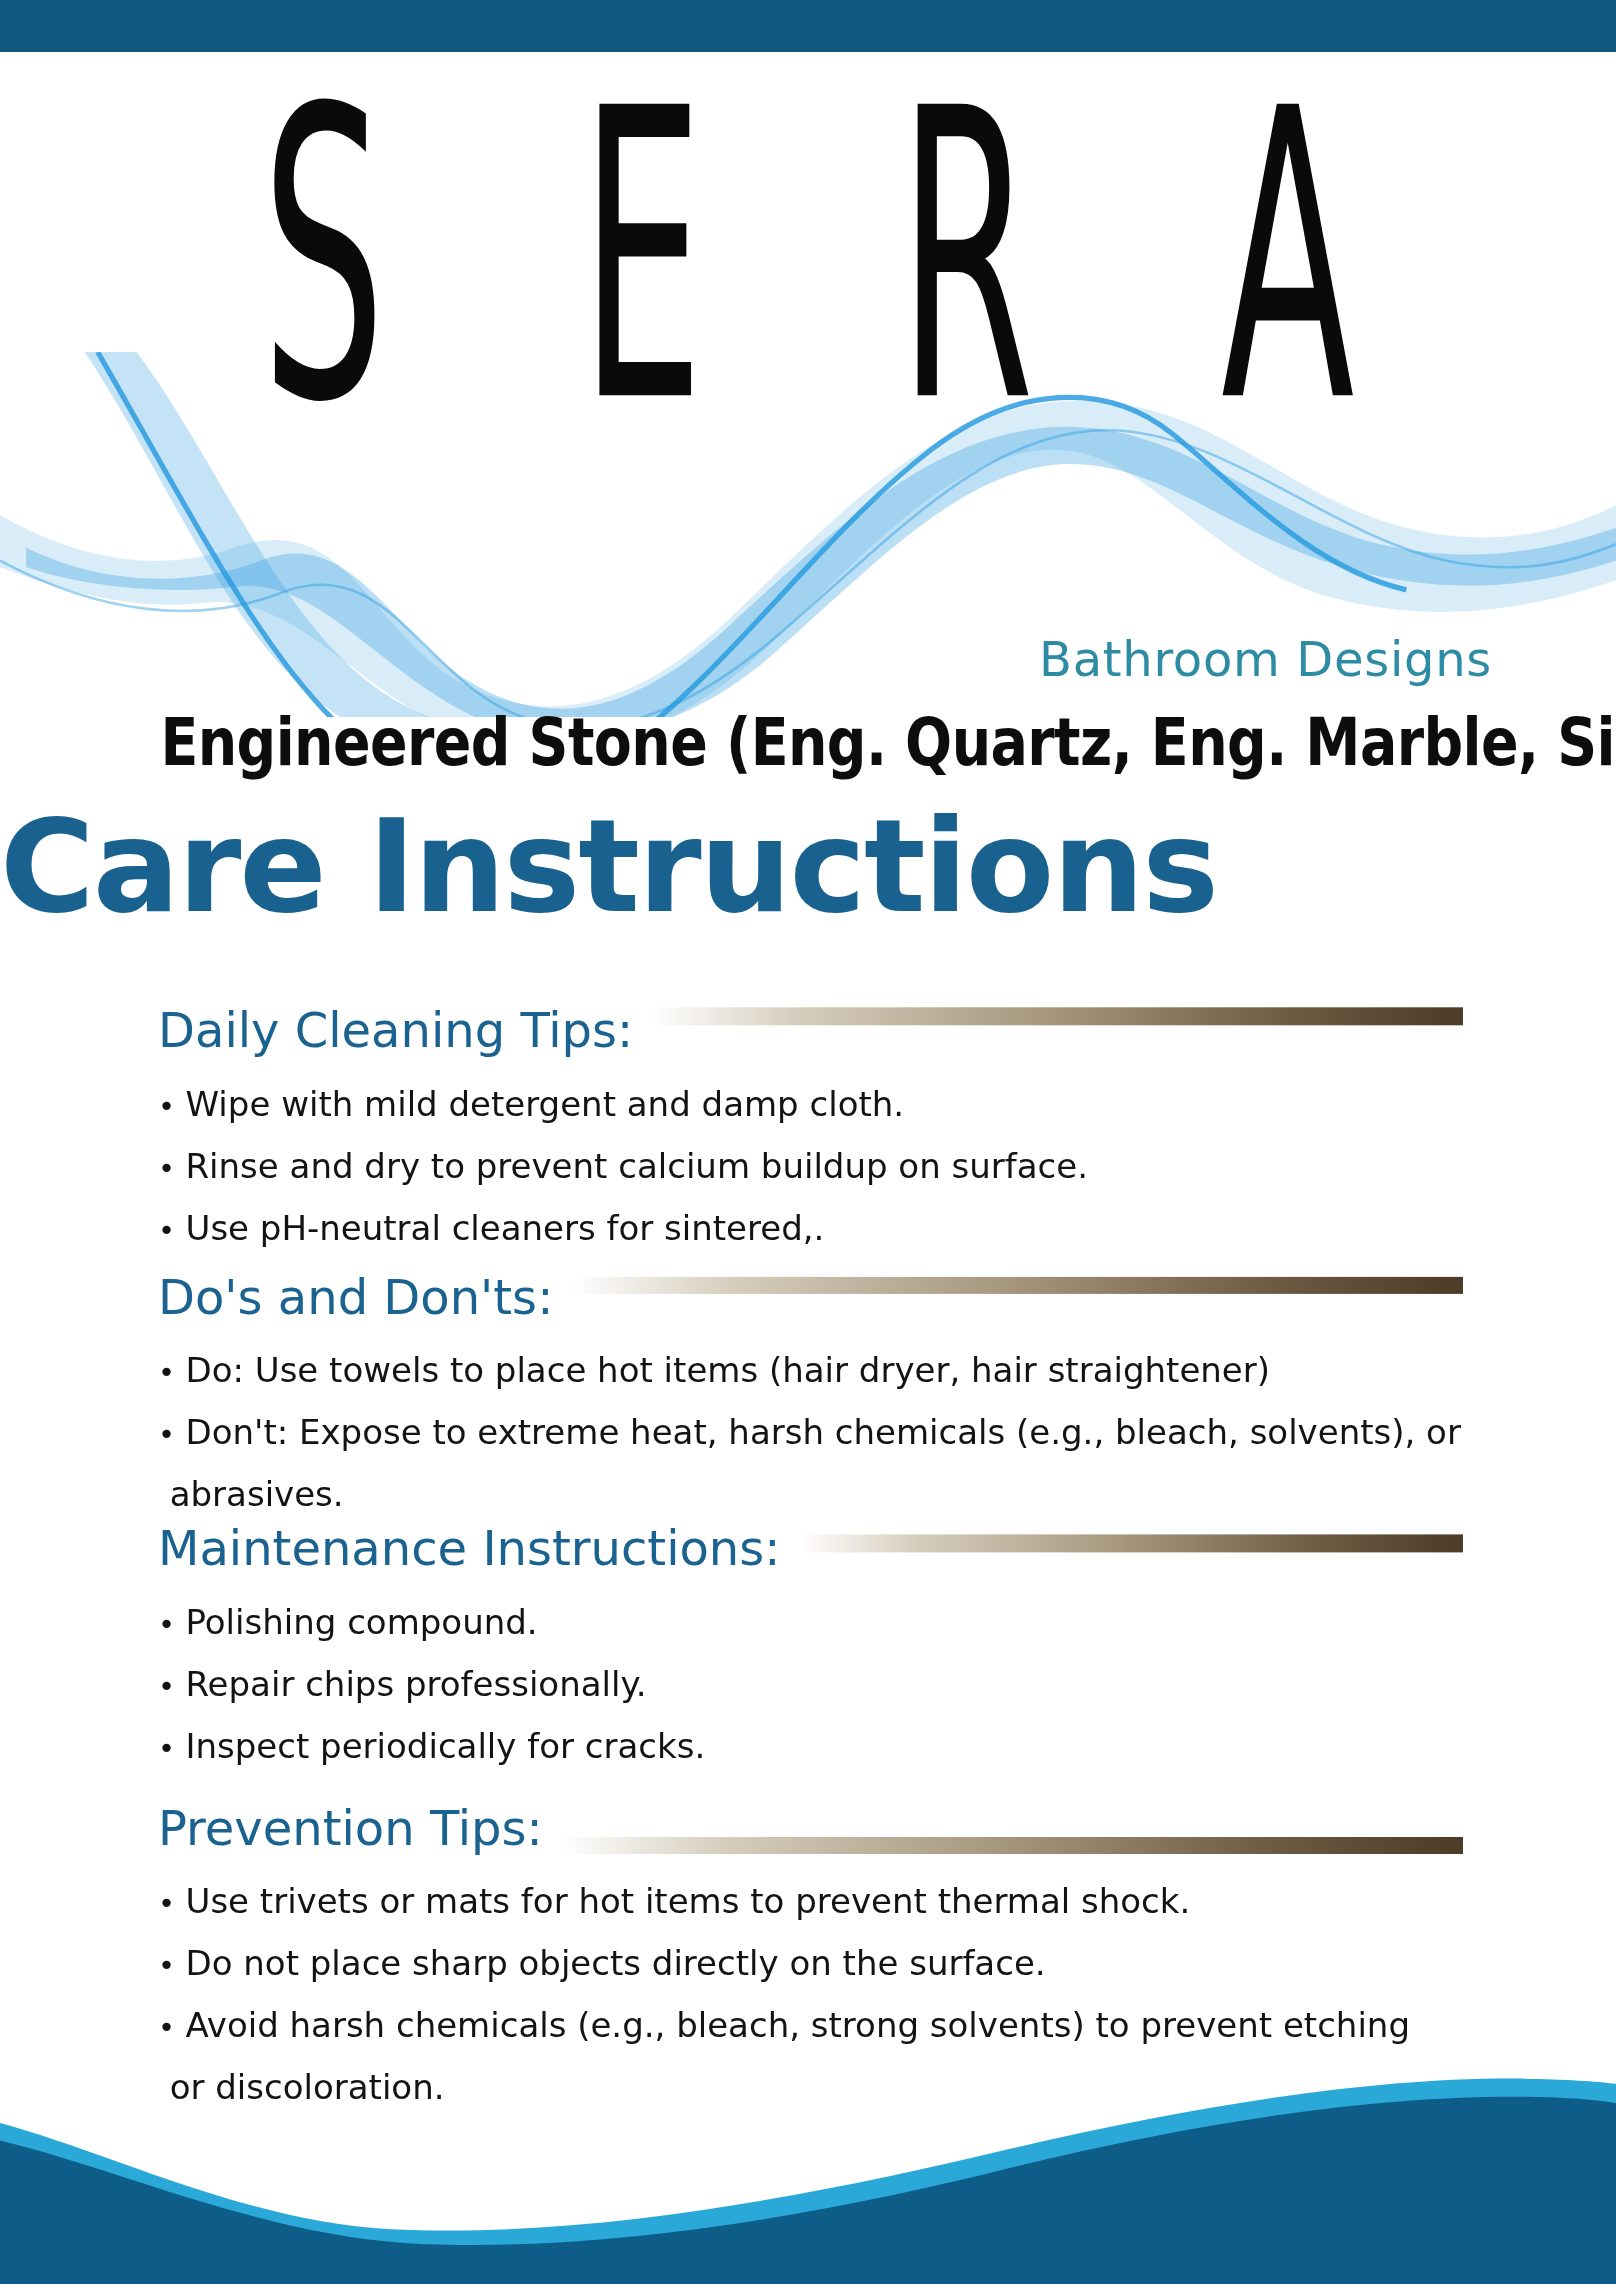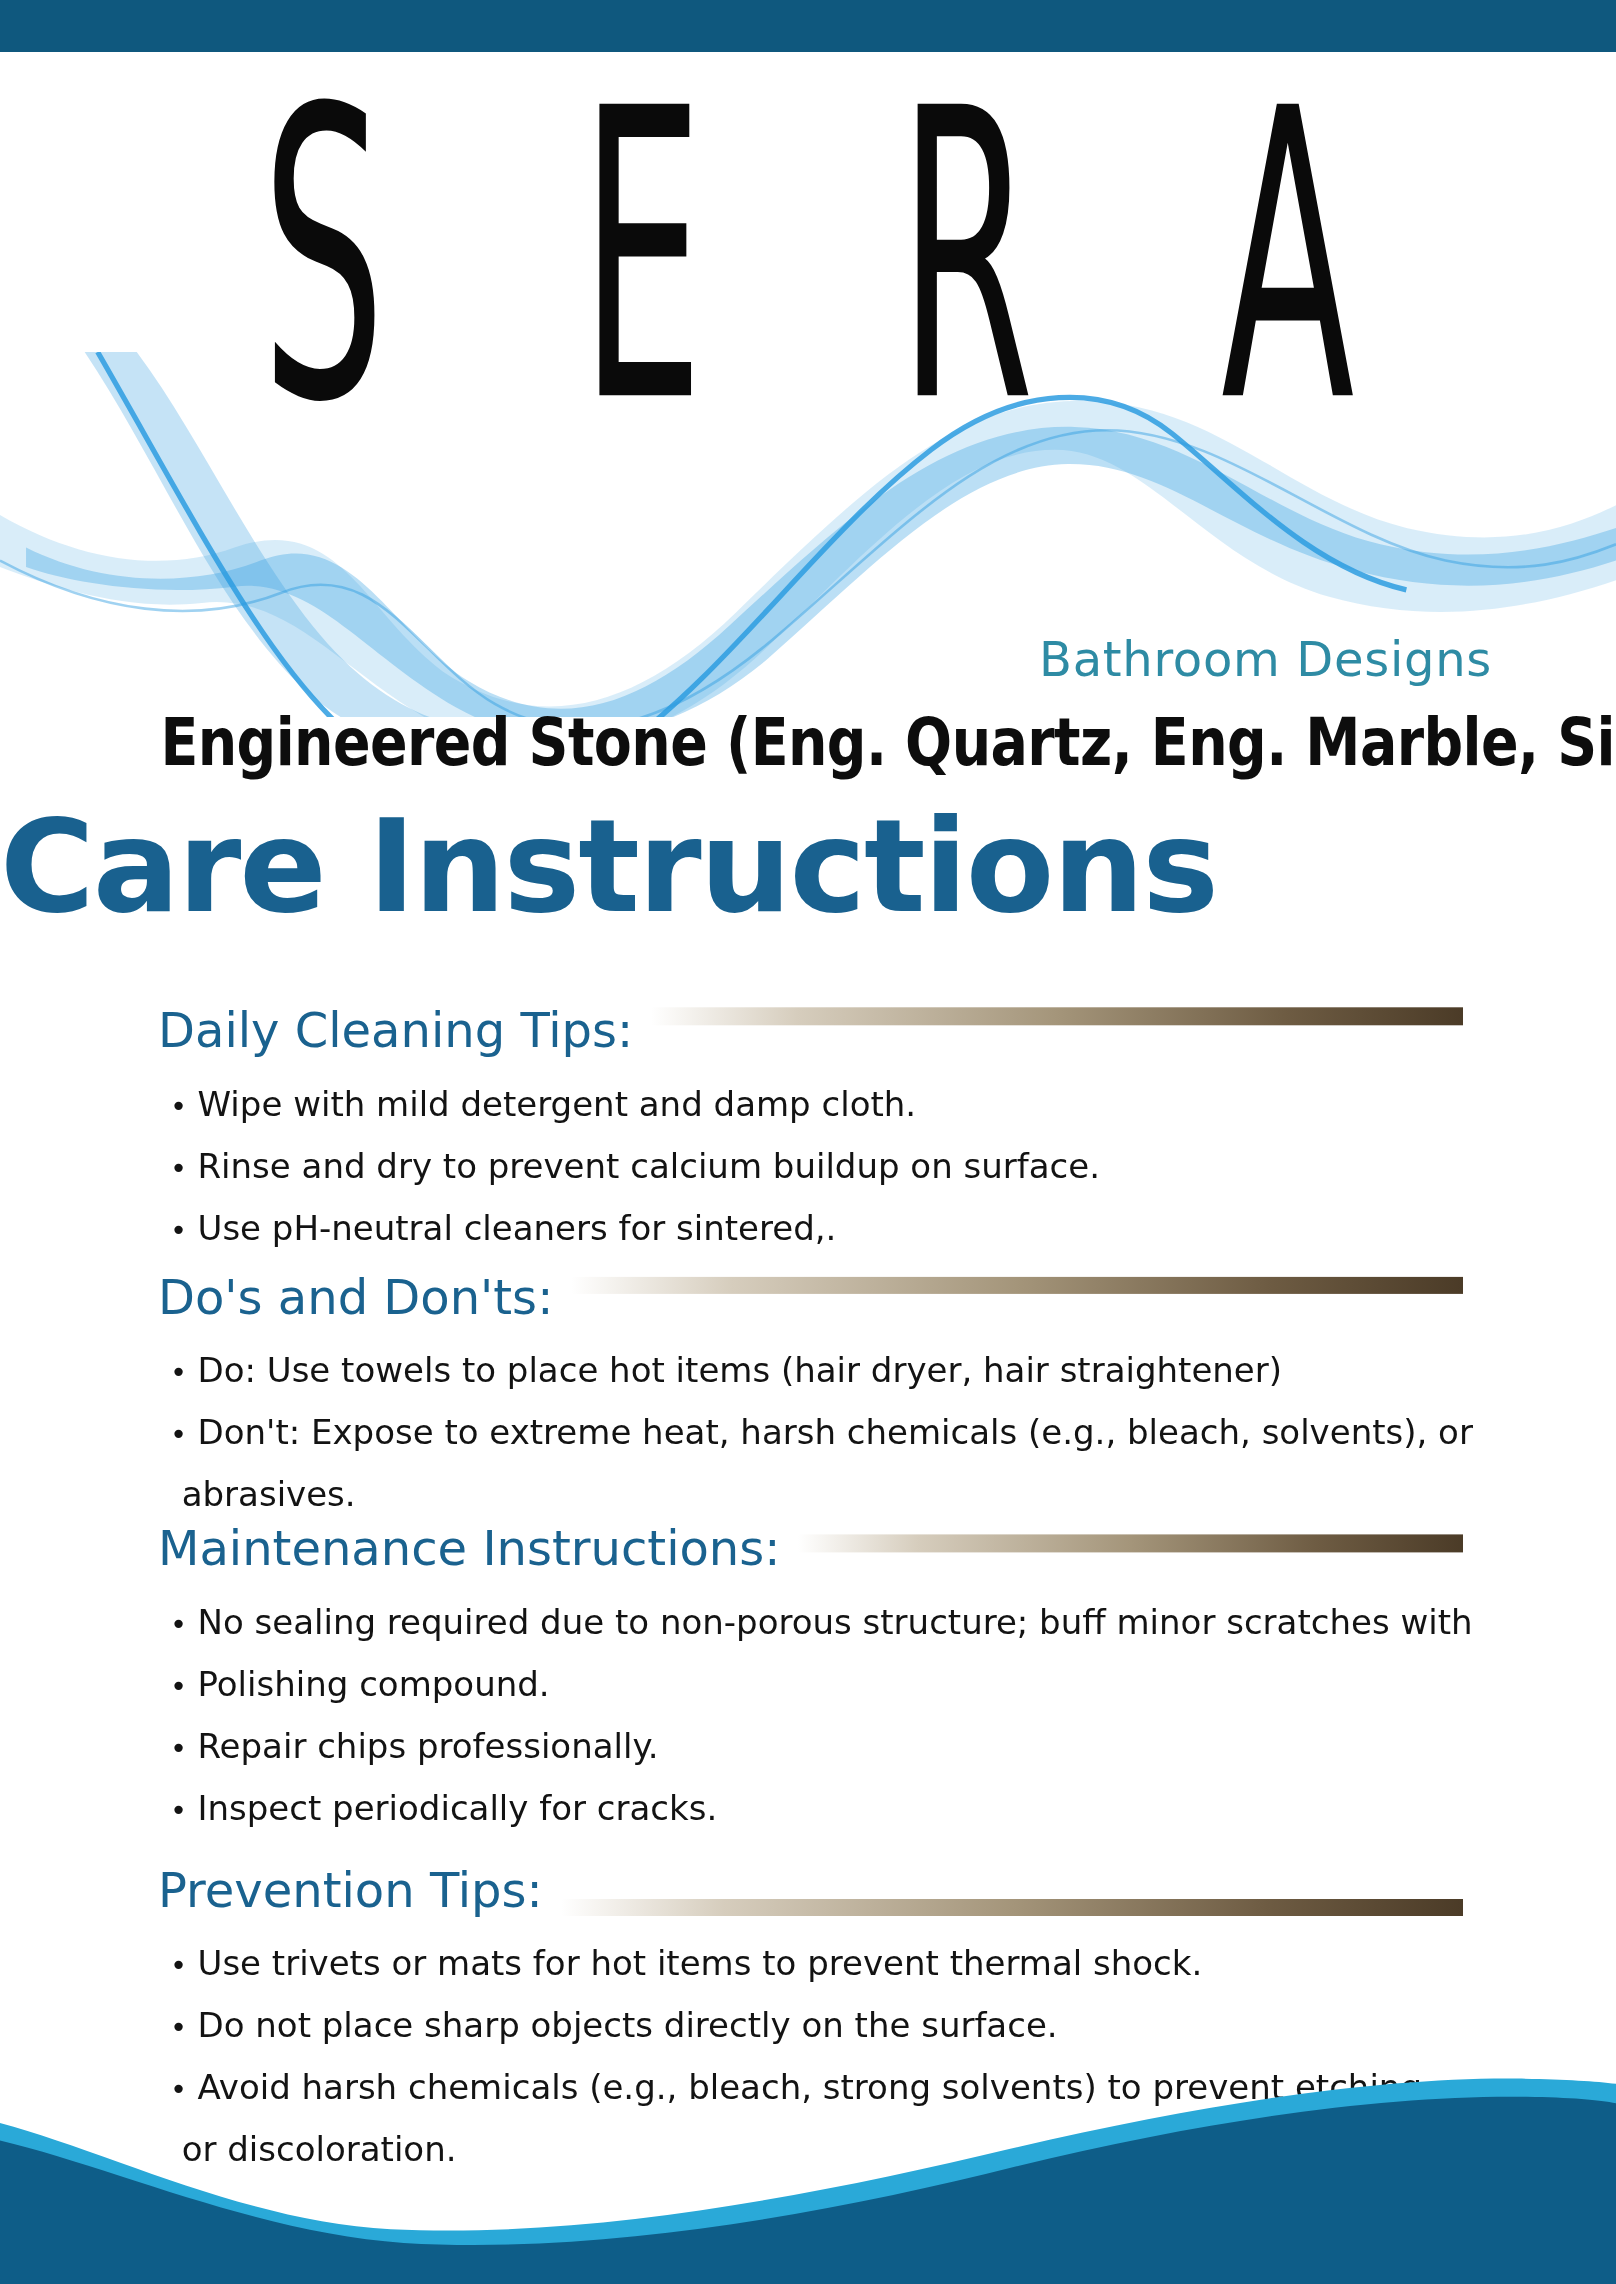--- a/index.html
+++ b/index.html
@@ -79,21 +79,21 @@
   }
   .sec-bar{
     flex:1 1 auto;height:17.6px;margin-left:18px;
     background:linear-gradient(90deg,
       rgba(255,255,255,0) 0%,
       var(--bar-light) 18%,
       var(--bar-mid) 50%,
       #6e5c43 78%,
       var(--bar-dark) 100%);
   }
-  .sec .lines{margin-top:19.5px;margin-left:12px;}
+  .sec .lines{margin-top:19.5px;}
   .line{
     font-size:34px;line-height:60px;
     color:var(--text-black);
     white-space:nowrap;
   }
   .line .dot{
     display:inline-block;margin-right:10.4px;
     font-size:29px;
   }
   .line.cont{padding-left:11.7px;}
@@ -207,21 +207,20 @@
         <div class="line"><span class="dot">•</span><span>Don't: Expose to extreme heat, harsh chemicals (e.g., bleach, solvents), or</span></div>
         <div class="line cont"><span>abrasives.</span></div>
       </div>
     </section>
     <section class="sec">
       <div class="sec-head">
         <div class="sec-title">Maintenance Instructions:</div>
         <div class="sec-bar"></div>
       </div>
       <div class="lines">
-        <div class="line"><span class="dot">•</span><span>No sealing required due to non-porous structure; buff minor scratches with</span></div>
         <div class="line"><span class="dot">•</span><span>Polishing compound.</span></div>
         <div class="line"><span class="dot">•</span><span>Repair chips professionally.</span></div>
         <div class="line"><span class="dot">•</span><span>Inspect periodically for cracks.</span></div>
       </div>
     </section>
     <section class="sec">
       <div class="sec-head">
         <div class="sec-title">Prevention Tips:</div>
         <div class="sec-bar"></div>
       </div>

